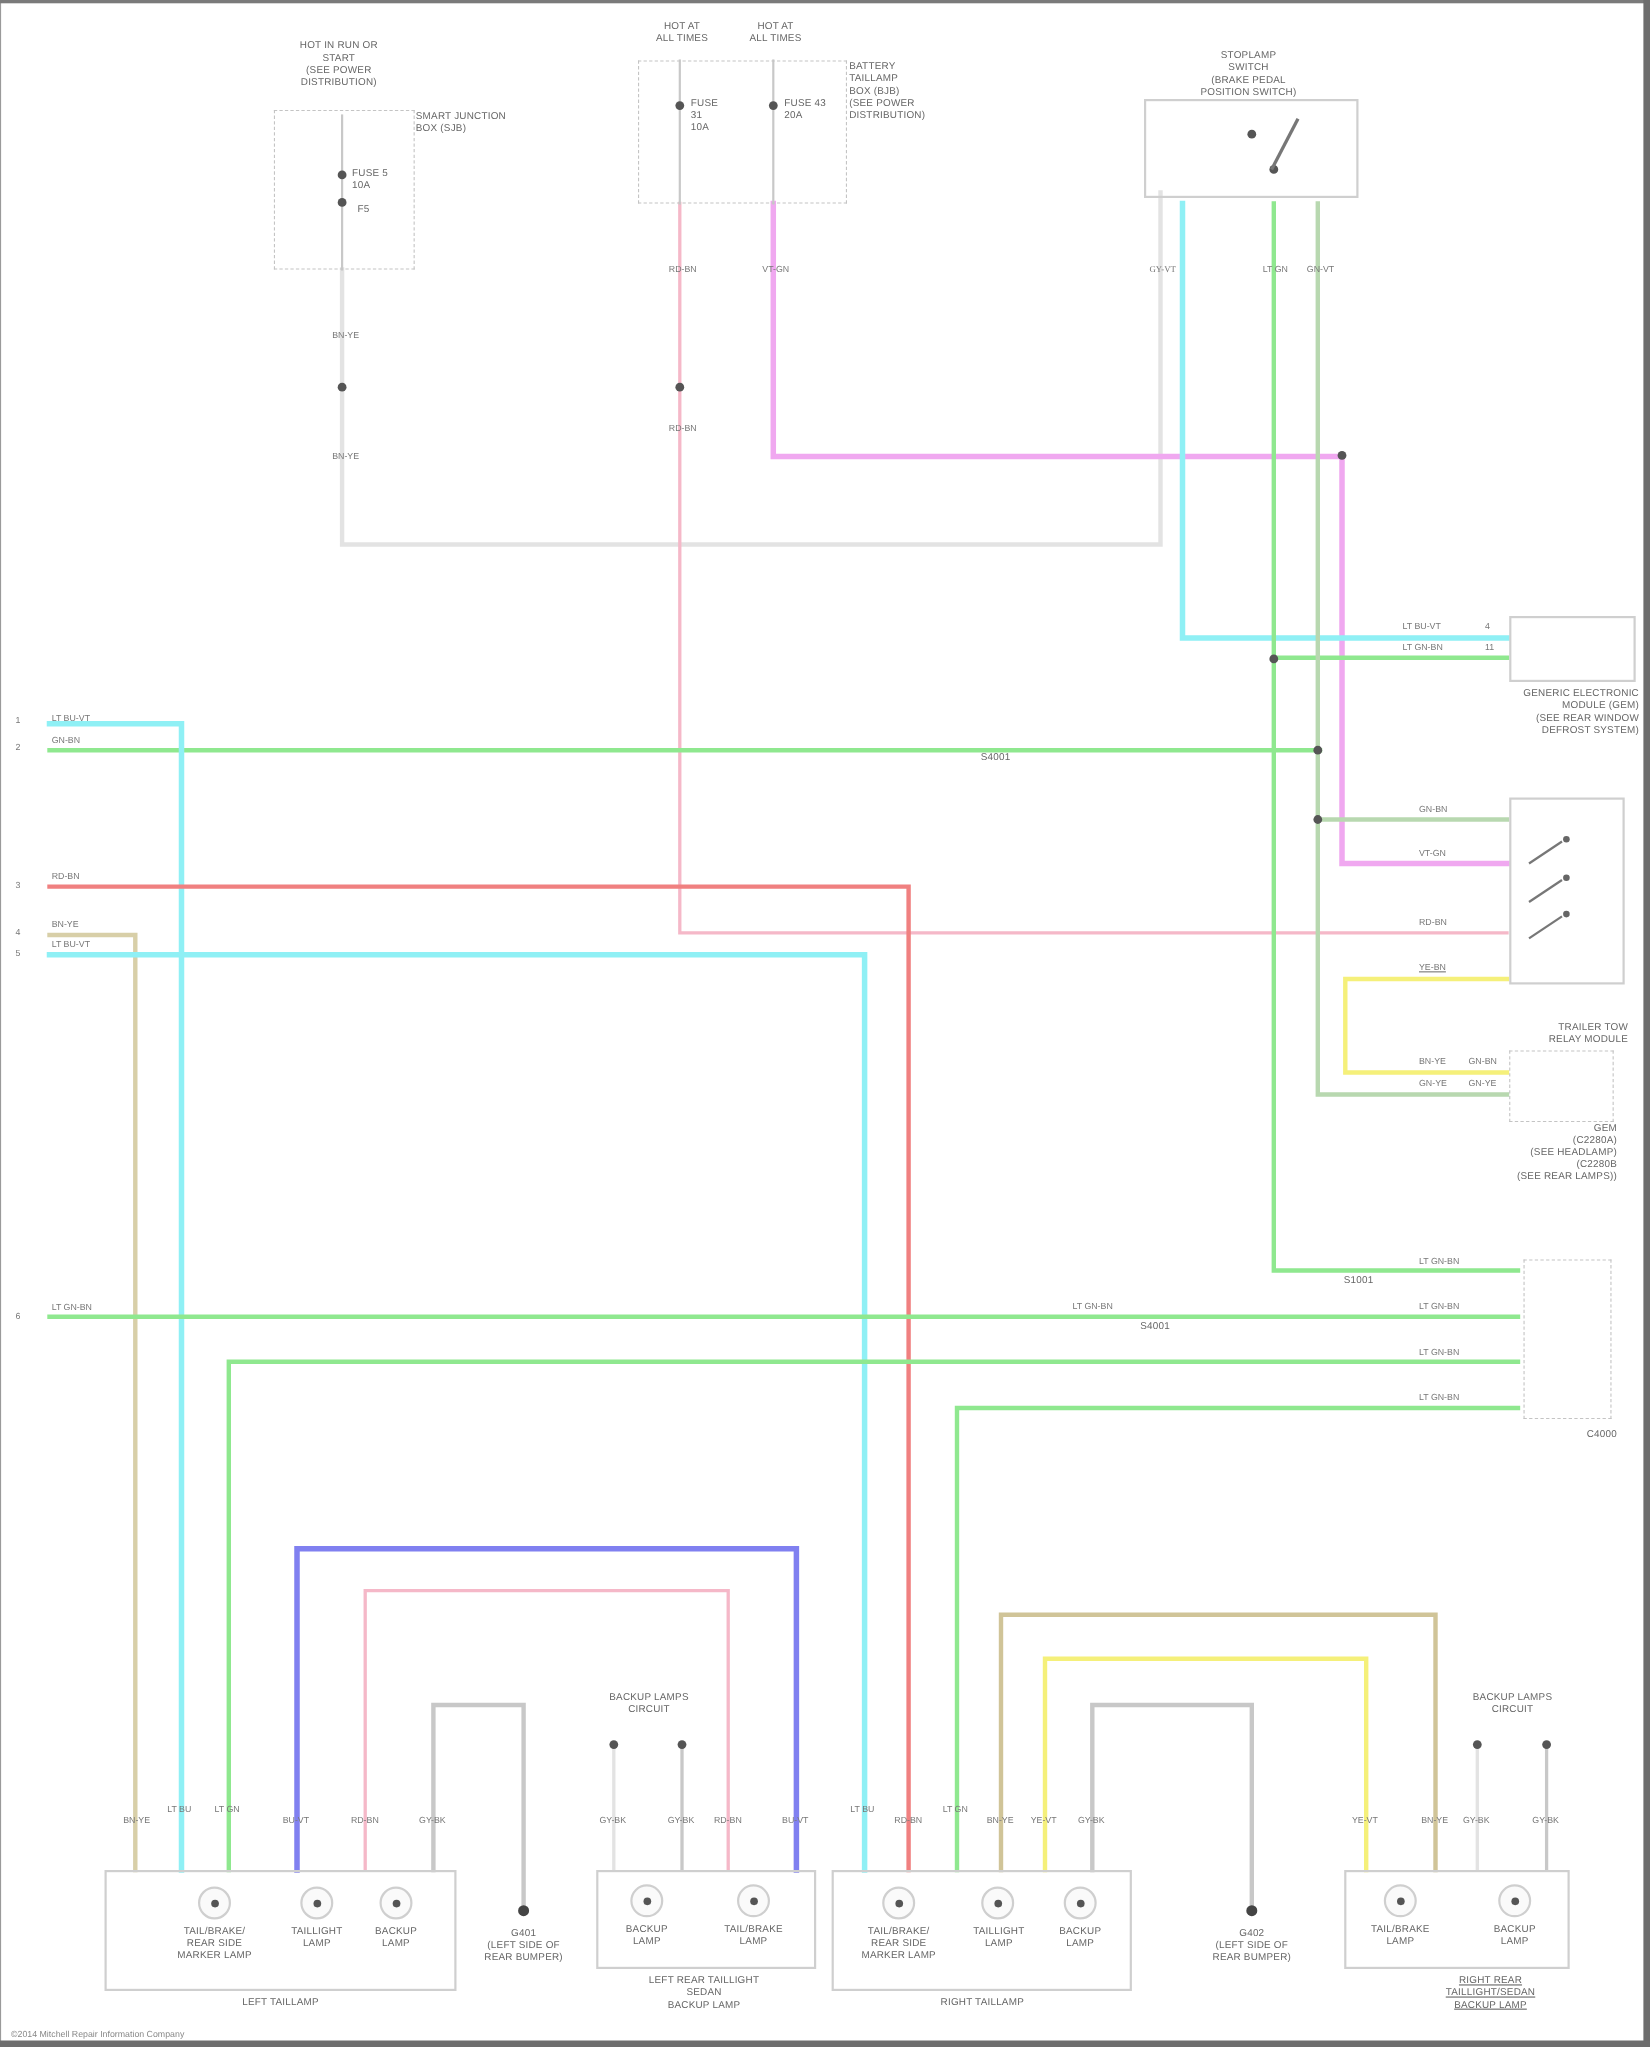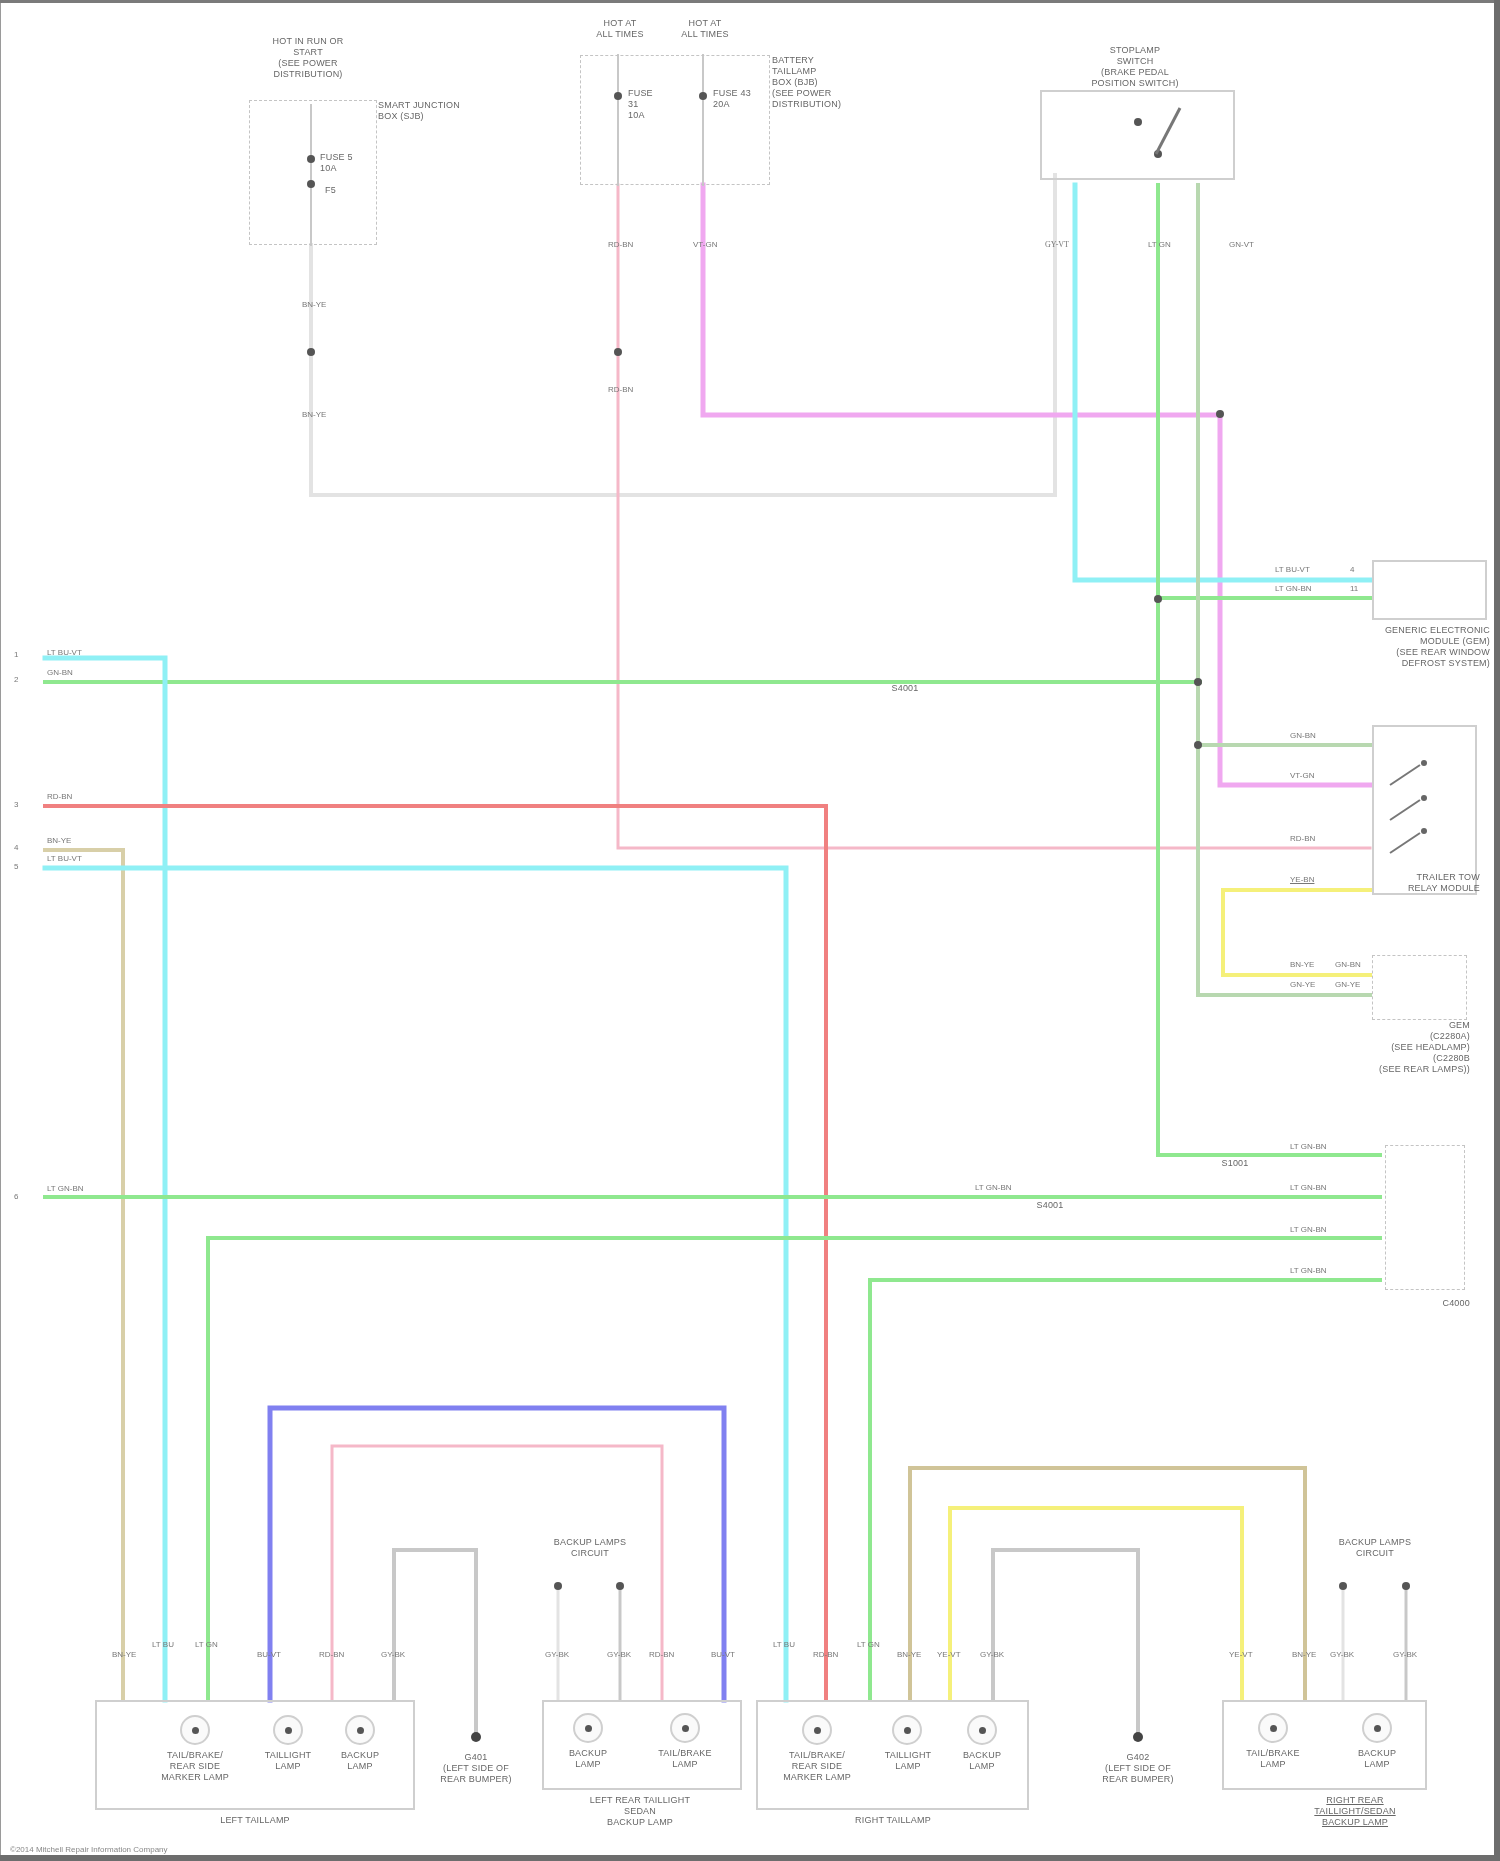--- a/index.html
+++ b/index.html
@@ -149,21 +149,21 @@
 
 <div class="comp" style="left:1372px;top:725px;width:105px;height:170px;"></div>
 <svg style="position:absolute;left:1380px;top:735px;" width="90" height="150">
   <line x1="10" y1="50" x2="40" y2="30" stroke="#777" stroke-width="2"></line>
   <circle cx="44" cy="28" r="3" fill="#666"></circle>
   <line x1="10" y1="85" x2="40" y2="65" stroke="#777" stroke-width="2"></line>
   <circle cx="44" cy="63" r="3" fill="#666"></circle>
   <line x1="10" y1="118" x2="40" y2="98" stroke="#777" stroke-width="2"></line>
   <circle cx="44" cy="96" r="3" fill="#666"></circle>
 </svg>
-<div class="lbl r" style="left:1350px;top:872px;width:130px;">TRAILER TOW
+<div class="lbl r" style="left:1350px;top:928px;width:130px;">TRAILER TOW
 RELAY MODULE</div>
 <div class="wl" style="left:1290px;top:731px;">GN-BN</div>
 <div class="wl" style="left:1290px;top:771px;">VT-GN</div>
 <div class="wl" style="left:1290px;top:834px;">RD-BN</div>
 <div class="wl" style="left:1290px;top:875px;text-decoration:underline;">YE-BN</div>
 
 <div class="comp dash" style="left:1372px;top:955px;width:95px;height:65px;"></div>
 <div class="lbl r" style="left:1330px;top:1020px;width:140px;">GEM
 (C2280A)
 (SEE HEADLAMP)
@@ -198,21 +198,21 @@
 <div class="pin" style="left:14px;top:1192px;">6</div>
 <div class="wl" style="left:47px;top:1184px;">LT GN-BN</div>
 
 <div class="wl" style="left:302px;top:300px;">BN-YE</div>
 <div class="wl" style="left:302px;top:410px;">BN-YE</div>
 <div class="wl" style="left:608px;top:240px;">RD-BN</div>
 <div class="wl" style="left:693px;top:240px;">VT-GN</div>
 <div class="wl" style="left:608px;top:385px;">RD-BN</div>
 <div class="wl" style="left:1045px;top:240px;font-family:Liberation Serif, serif;">GY-VT</div>
 <div class="wl" style="left:1148px;top:240px;">LT GN</div>
-<div class="wl" style="left:1229px;top:240px;text-align:right;">GN-VT</div>
+<div class="wl" style="left:1188px;top:240px;text-align:right;">GN-VT</div>
 
 <div class="comp" style="left:95px;top:1700px;width:320px;height:110px;"></div>
 <div class="bulb" style="left:180px;top:1715px;"></div>
 <div class="lbl" style="left:140px;top:1750px;width:110px;">TAIL/BRAKE/
 REAR SIDE
 MARKER LAMP</div>
 <div class="bulb" style="left:273px;top:1715px;"></div>
 <div class="lbl" style="left:250px;top:1750px;width:76px;">TAILLIGHT
 LAMP</div>
 <div class="bulb" style="left:345px;top:1715px;"></div>

